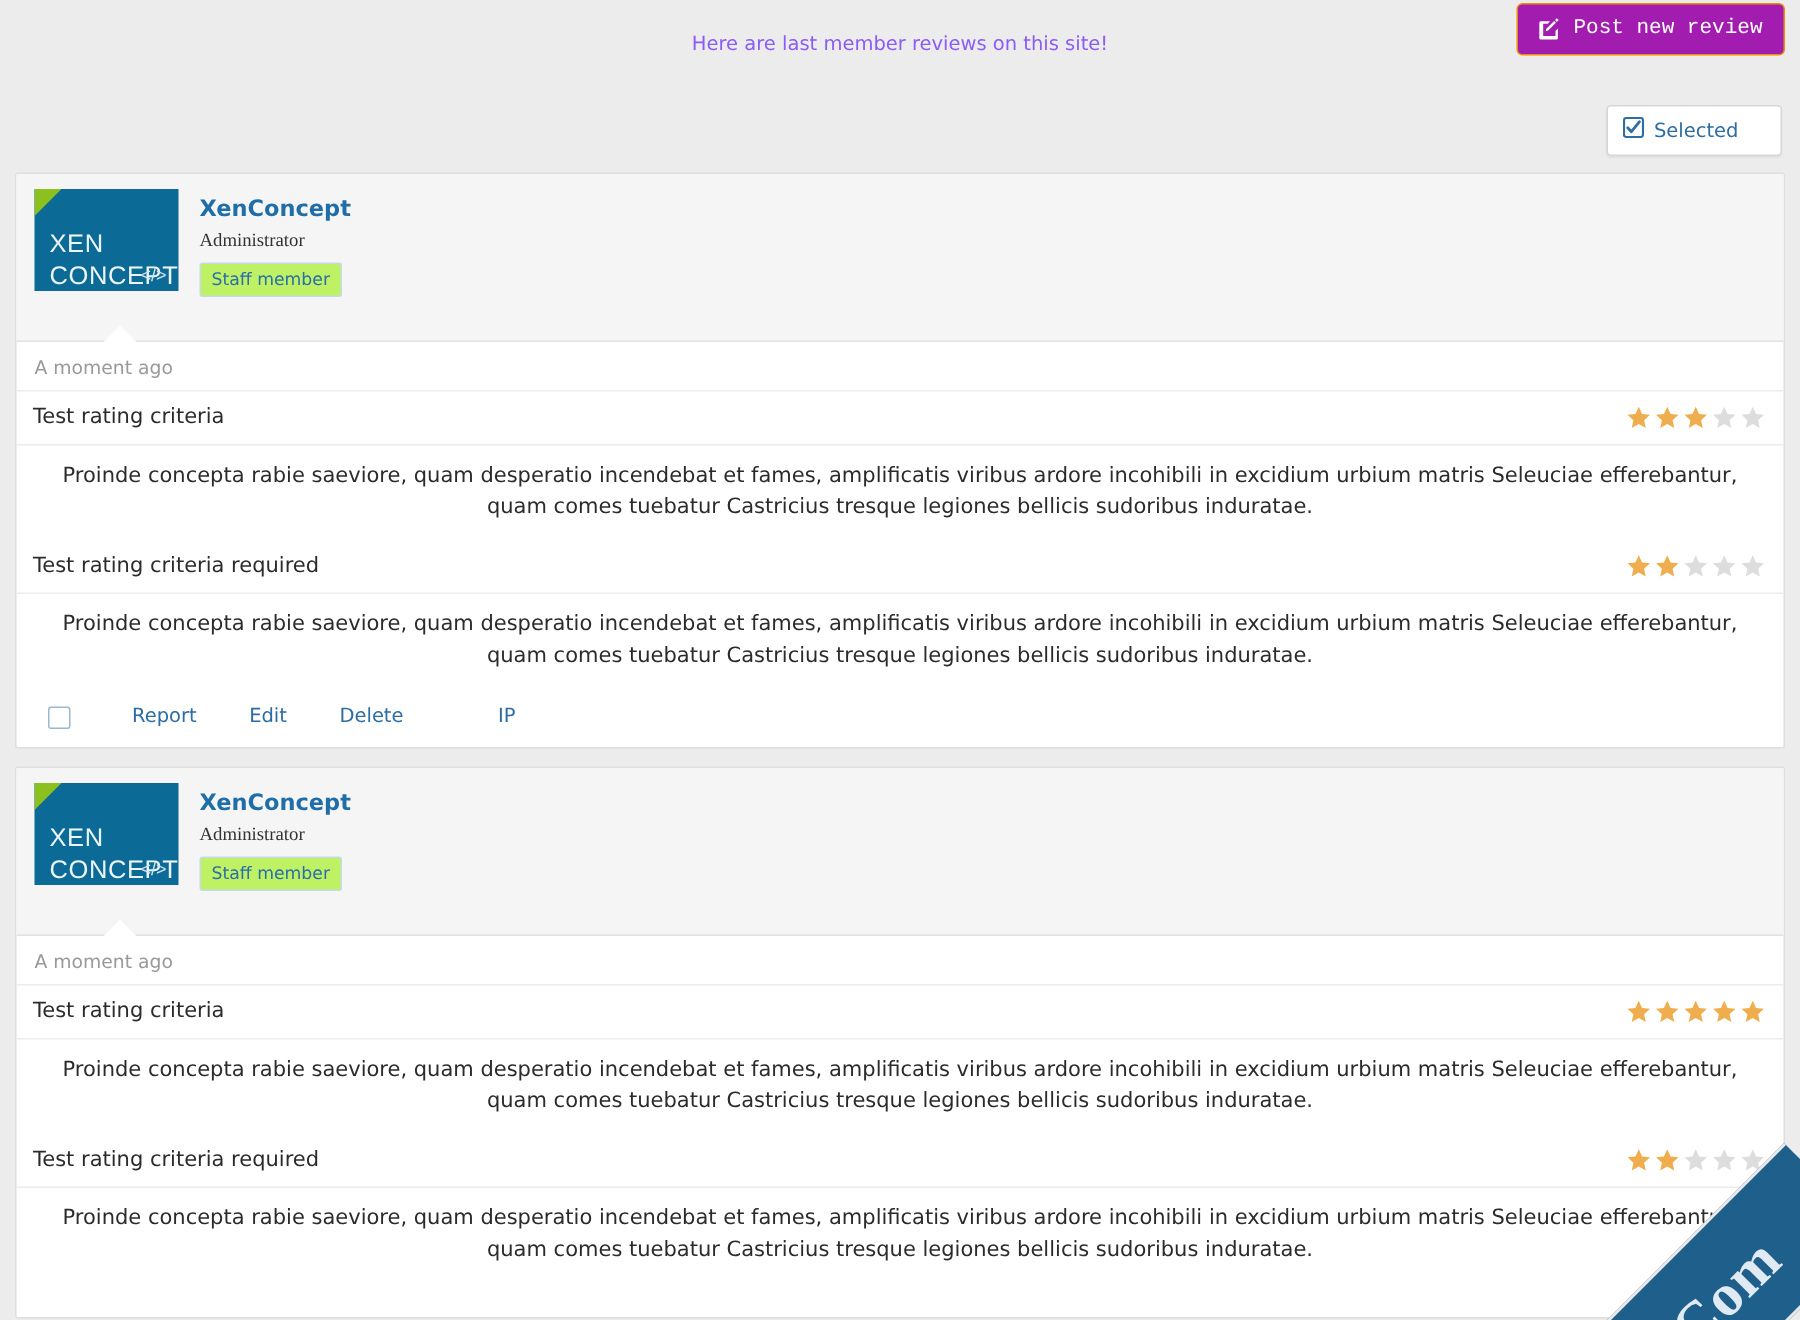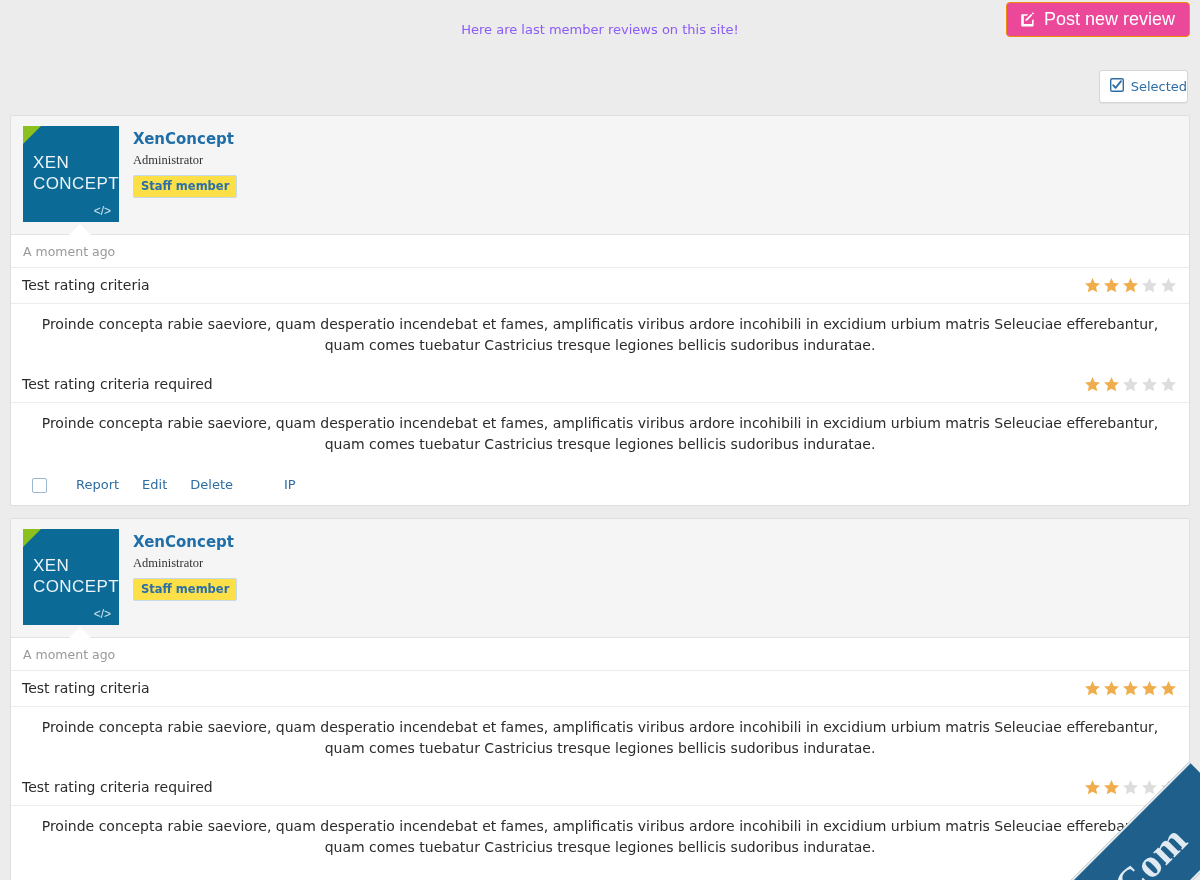--- a/index.html
+++ b/index.html
@@ -36,50 +36,50 @@
     font-size: 13px;
     color: #8b5cf6;
     margin-top: 12px;
     line-height: 15px;
     text-align: center;
   }
   .post-new-btn {
     position: absolute;
     top: 2px;
     right: 10px;
-    background: #ec4899;
+    background: #a21caf;
     color: #ffffff;
     border: 1px solid #ef8b08;
     border-radius: 4px;
     padding: 8px 14px 9px 13px;
-    font-size: 18px;
+    font-size: 14px;
     line-height: 16px;
     display: flex;
     align-items: center;
     gap: 8px;
     cursor: pointer;
-    font-family: Liberation Sans, sans-serif;
+    font-family: Liberation Mono, monospace;
     white-space: nowrap;
   }
   .post-new-btn .ico { display: inline-flex; align-items: center; }
 
   
   .toolbar {
     height: 47px;
     padding: 0 12px;
     display: flex;
     justify-content: flex-end;
     align-items: flex-start;
     padding-top: 2px;
   }
   .selected-btn {
     background: #ffffff;
     border: 1px solid #d6d6d6;
     border-radius: 3px;
-    padding: 7px 0 7px 10px;
+    padding: 7px 28px 7px 10px;
     font-size: 13px;
     line-height: 15px;
     color: #2d6da3;
     display: inline-flex;
     align-items: center;
     gap: 7px;
     cursor: pointer;
     font-family: inherit;
     box-shadow: 0 1px 1px rgba(0,0,0,.05);
   }
@@ -119,21 +119,21 @@
     width: 0; height: 0;
     border-left: 11px solid transparent;
     border-right: 11px solid transparent;
     border-bottom: 11px solid #e2e2e2;
     z-index: -1;
   }
 
   
   .avatar {
     width: 96px;
-    height: 96px;
+    height: 68px;
     background: #0c6a96;
     position: relative;
     flex: 0 0 96px;
     overflow: hidden;
     cursor: pointer;
   }
   .avatar .corner {
     position: absolute;
     top: 0; left: 0;
     width: 0; height: 0;
@@ -173,27 +173,26 @@
     font-size: 12.5px;
     color: #333333;
     margin-top: 5px;
     line-height: 15px;
     font-family: Liberation Serif, serif;
   }
   .staff-badge {
     display: inline-block;
     margin-top: 7px;
     border: 1px solid #c6d9e6;
-    background: #fde047;
+    background: #bef264;
     color: #2b6ea8;
     font-size: 11.5px;
     line-height: 13px;
     padding: 4px 7px;
     border-radius: 2px;
-    font-weight: bold;
   }
 
   
   .timestamp-row {
     padding: 9px 28px 8px 12px;
     border-bottom: 1px solid #ececec;
     color: #999999;
     font-size: 12.5px;
     line-height: 15px;
   }
@@ -220,21 +219,21 @@
     line-height: 21px;
     color: #2b2b2b;
     text-align: center;
   }
 
   
   .actions {
     display: flex;
     align-items: center;
     padding: 11px 12px 12px 12px;
-    gap: 4px;
+    gap: 16px;
   }
   .cbox {
     width: 15px; height: 15px;
     border: 1px solid #9cb8cf;
     border-radius: 2px;
     background: #ffffff;
     display: inline-block;
     margin-right: 25px;
     margin-left: 9px;
     cursor: pointer;

